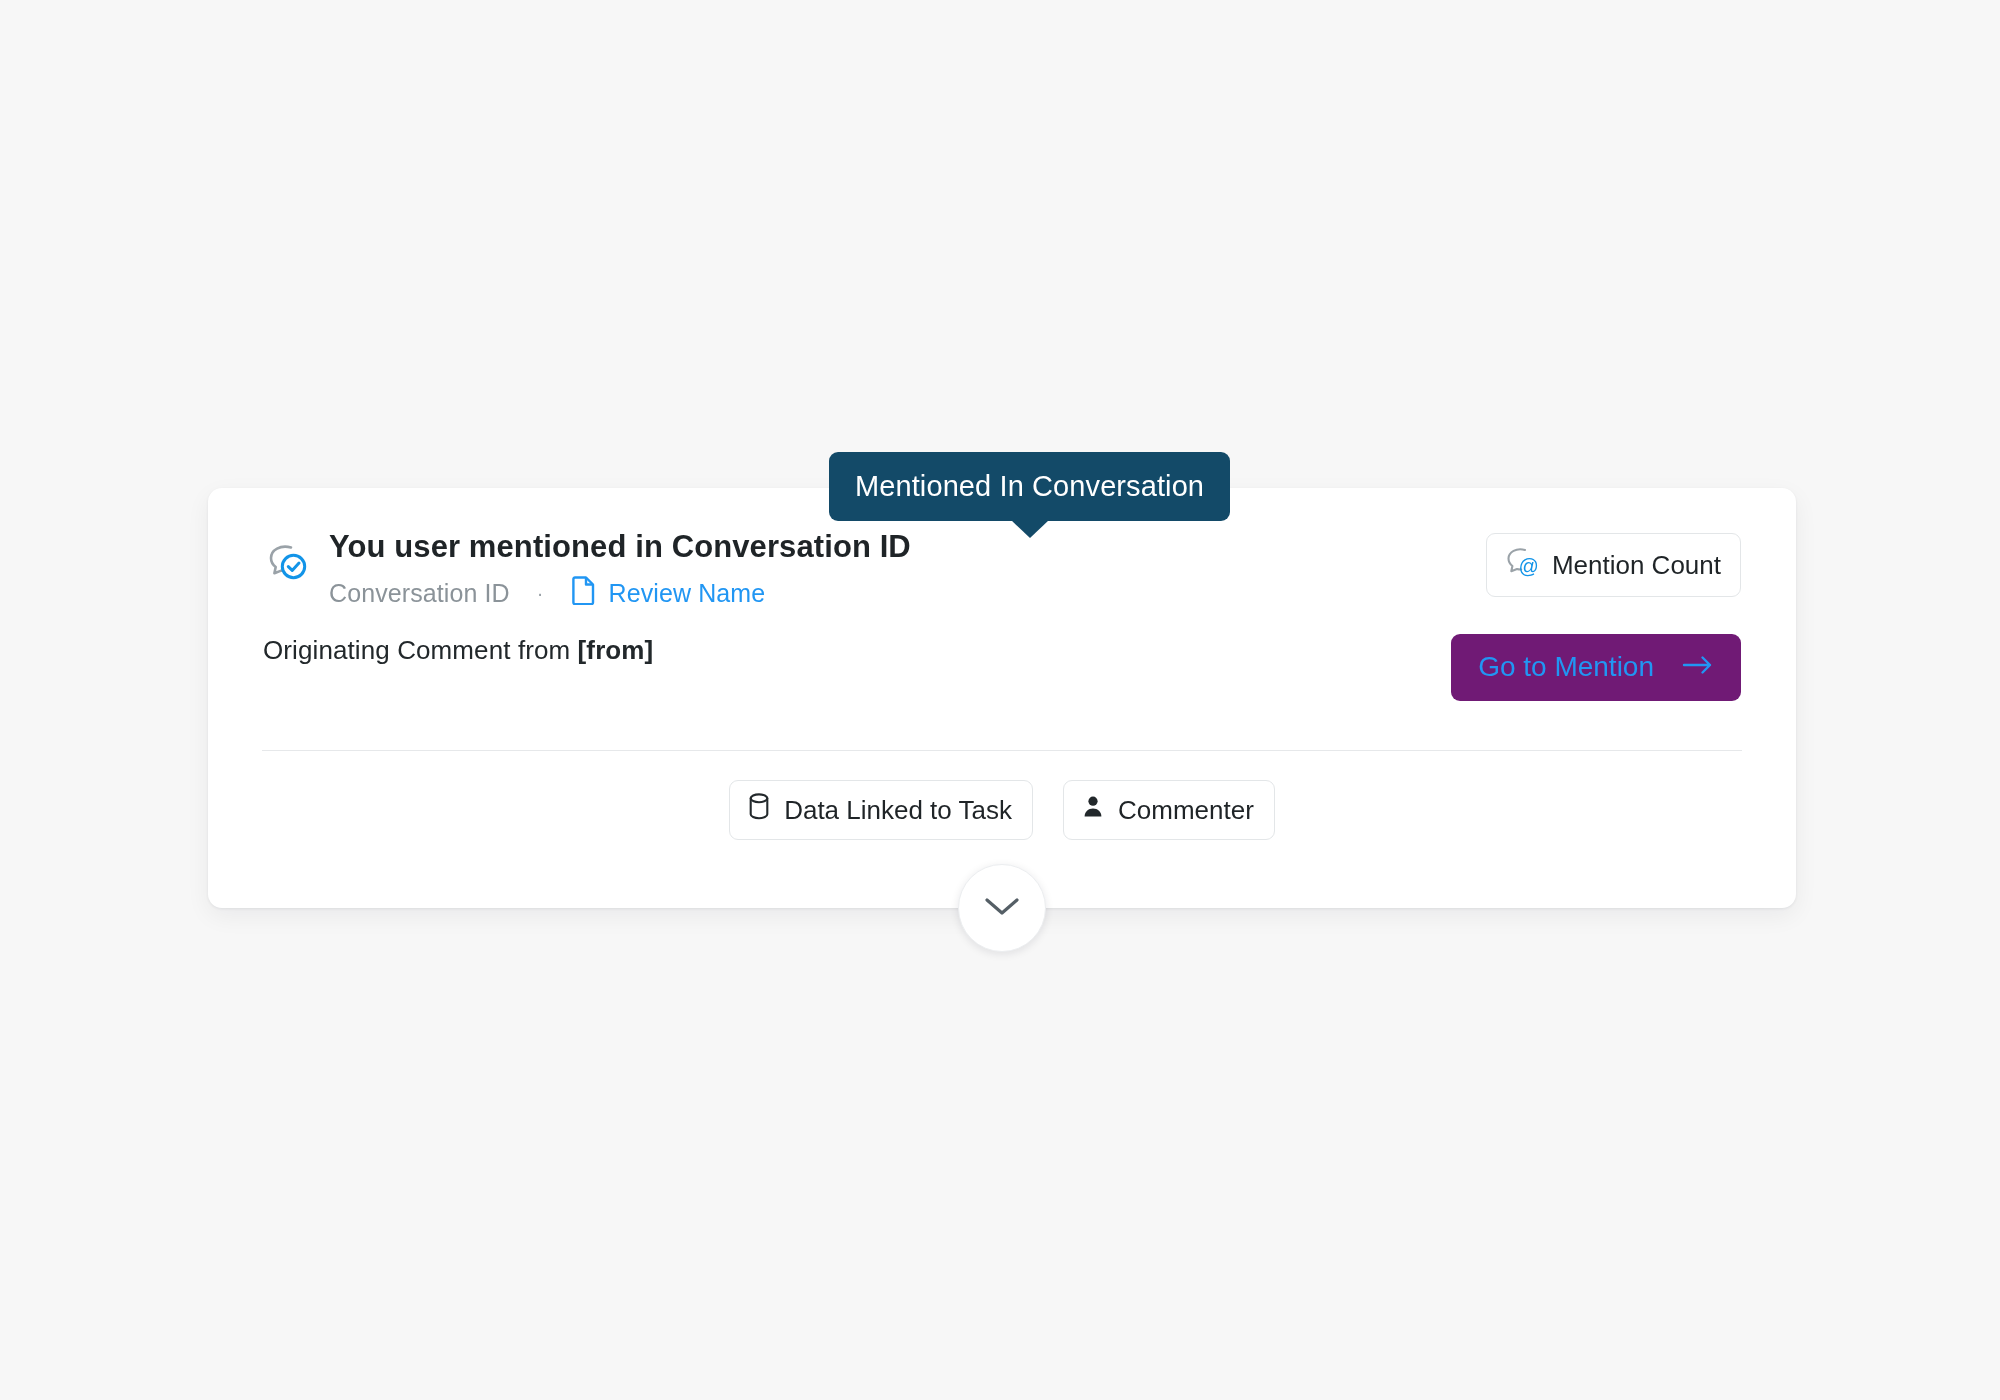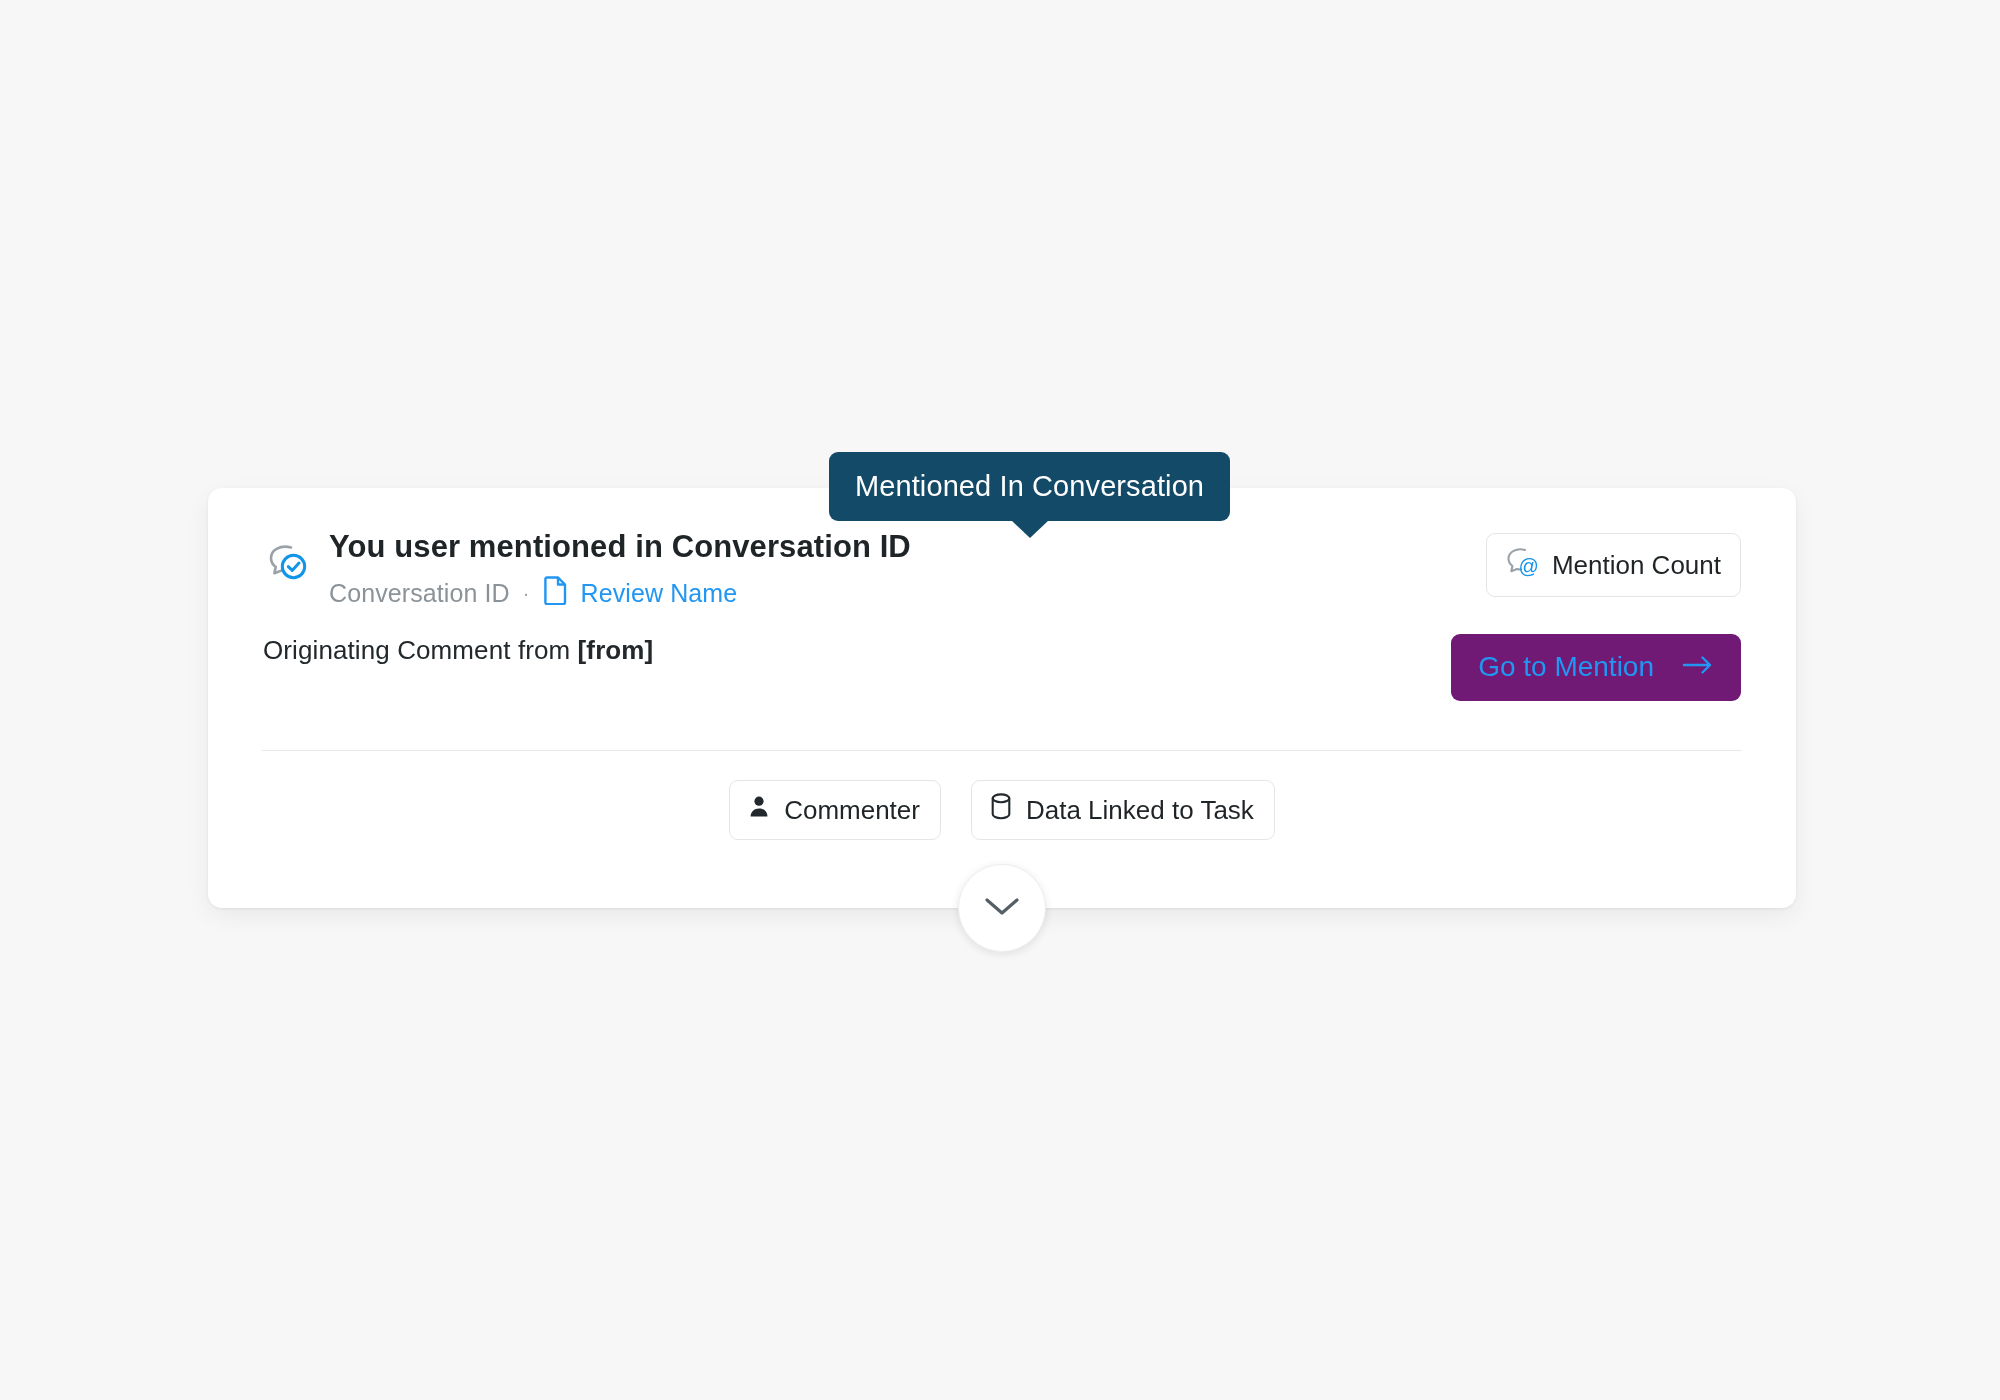--- a/index.html
+++ b/index.html
@@ -87,20 +87,21 @@
     letter-spacing: 0.1px;
   }
   .card-subtitle {
     margin-top: 9px;
     display: flex;
     align-items: center;
     font-size: 25px;
     line-height: 30px;
     color: #8b9399;
     letter-spacing: 0.1px;
+    gap: 14px;
   }
   .subtitle-dot {
     margin: 0 13px;
     color: #9aa2a8;
     font-size: 20px;
     line-height: 20px;
   }
   .subtitle-link {
     color: #2196f3;
     display: inline-flex;
@@ -281,36 +282,36 @@
         </svg>
       </span>
     </button>
   </div>
 
   <div id="card-divider"></div>
 
   <div class="tag-row">
     <span class="tag-chip">
       <span>
+        <svg width="24" height="29" viewBox="0 0 24 29">
+          <ellipse cx="12" cy="6.3" rx="8.3" ry="3.9" fill="none" stroke="#22282b" stroke-width="2.1"></ellipse>
+          <path d="M3.7 6.3 V22.3 C3.7 24.5 7.4 26.2 12 26.2 C16.6 26.2 20.3 24.5 20.3 22.3 V6.3" fill="none" stroke="#22282b" stroke-width="2.1" stroke-linecap="round"></path>
+        </svg>
+      </span>
+      <span>Data Linked to Task</span>
+    </span>
+
+    <span class="tag-chip">
+      <span>
         <svg width="24" height="28" viewBox="0 0 24 28">
           <circle cx="12" cy="8.2" r="4.6" fill="#22282b"></circle>
           <path d="M3.6 23.5 C3.6 18.6 7.3 15.4 12 15.4 C16.7 15.4 20.4 18.6 20.4 23.5 z" fill="#22282b"></path>
         </svg>
       </span>
       <span>Commenter</span>
-    </span>
-
-    <span class="tag-chip">
-      <span>
-        <svg width="24" height="29" viewBox="0 0 24 29">
-          <ellipse cx="12" cy="6.3" rx="8.3" ry="3.9" fill="none" stroke="#22282b" stroke-width="2.1"></ellipse>
-          <path d="M3.7 6.3 V22.3 C3.7 24.5 7.4 26.2 12 26.2 C16.6 26.2 20.3 24.5 20.3 22.3 V6.3" fill="none" stroke="#22282b" stroke-width="2.1" stroke-linecap="round"></path>
-        </svg>
-      </span>
-      <span>Data Linked to Task</span>
     </span>
   </div>
 
   <div id="expand-button">
     <span>
       <svg width="42" height="28" viewBox="0 0 42 28">
         <path d="M6 8 L21 21 L36 8" fill="none" stroke="#555f66" stroke-width="3.2" stroke-linecap="round" stroke-linejoin="round"></path>
       </svg>
     </span>
   </div>

